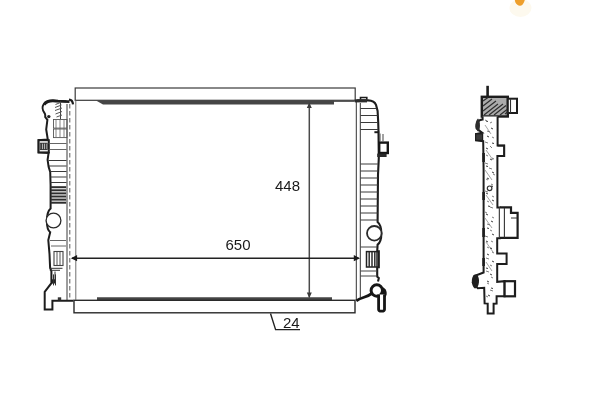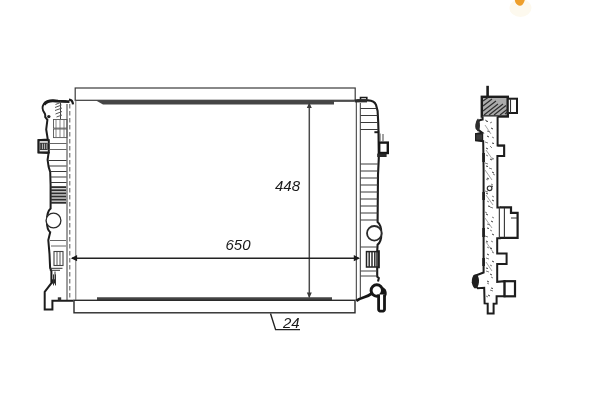--- a/index.html
+++ b/index.html
@@ -1,16 +1,16 @@
 <!DOCTYPE html>
 <html><head>
 <meta charset="utf-8">
 <style>
   html,body{margin:0;padding:0;background:#ffffff;}
-  .page{width:600px;height:400px;position:relative;font-family:"Liberation Sans",sans-serif;font-style:italic;}
+  .page{width:600px;height:400px;position:relative;font-family:"Liberation Sans",sans-serif;}
   svg{position:absolute;top:0;left:0;}
   text{font-family:"Liberation Sans",sans-serif;fill:#1a1a1a;}
 </style>
 </head>
 <body>
 <div class="page">
 <svg width="600" height="400" viewBox="0 0 600 400">
 
   <g>
     <ellipse cx="520.5" cy="8" rx="11" ry="9" fill="#fdf9ee"></ellipse>

